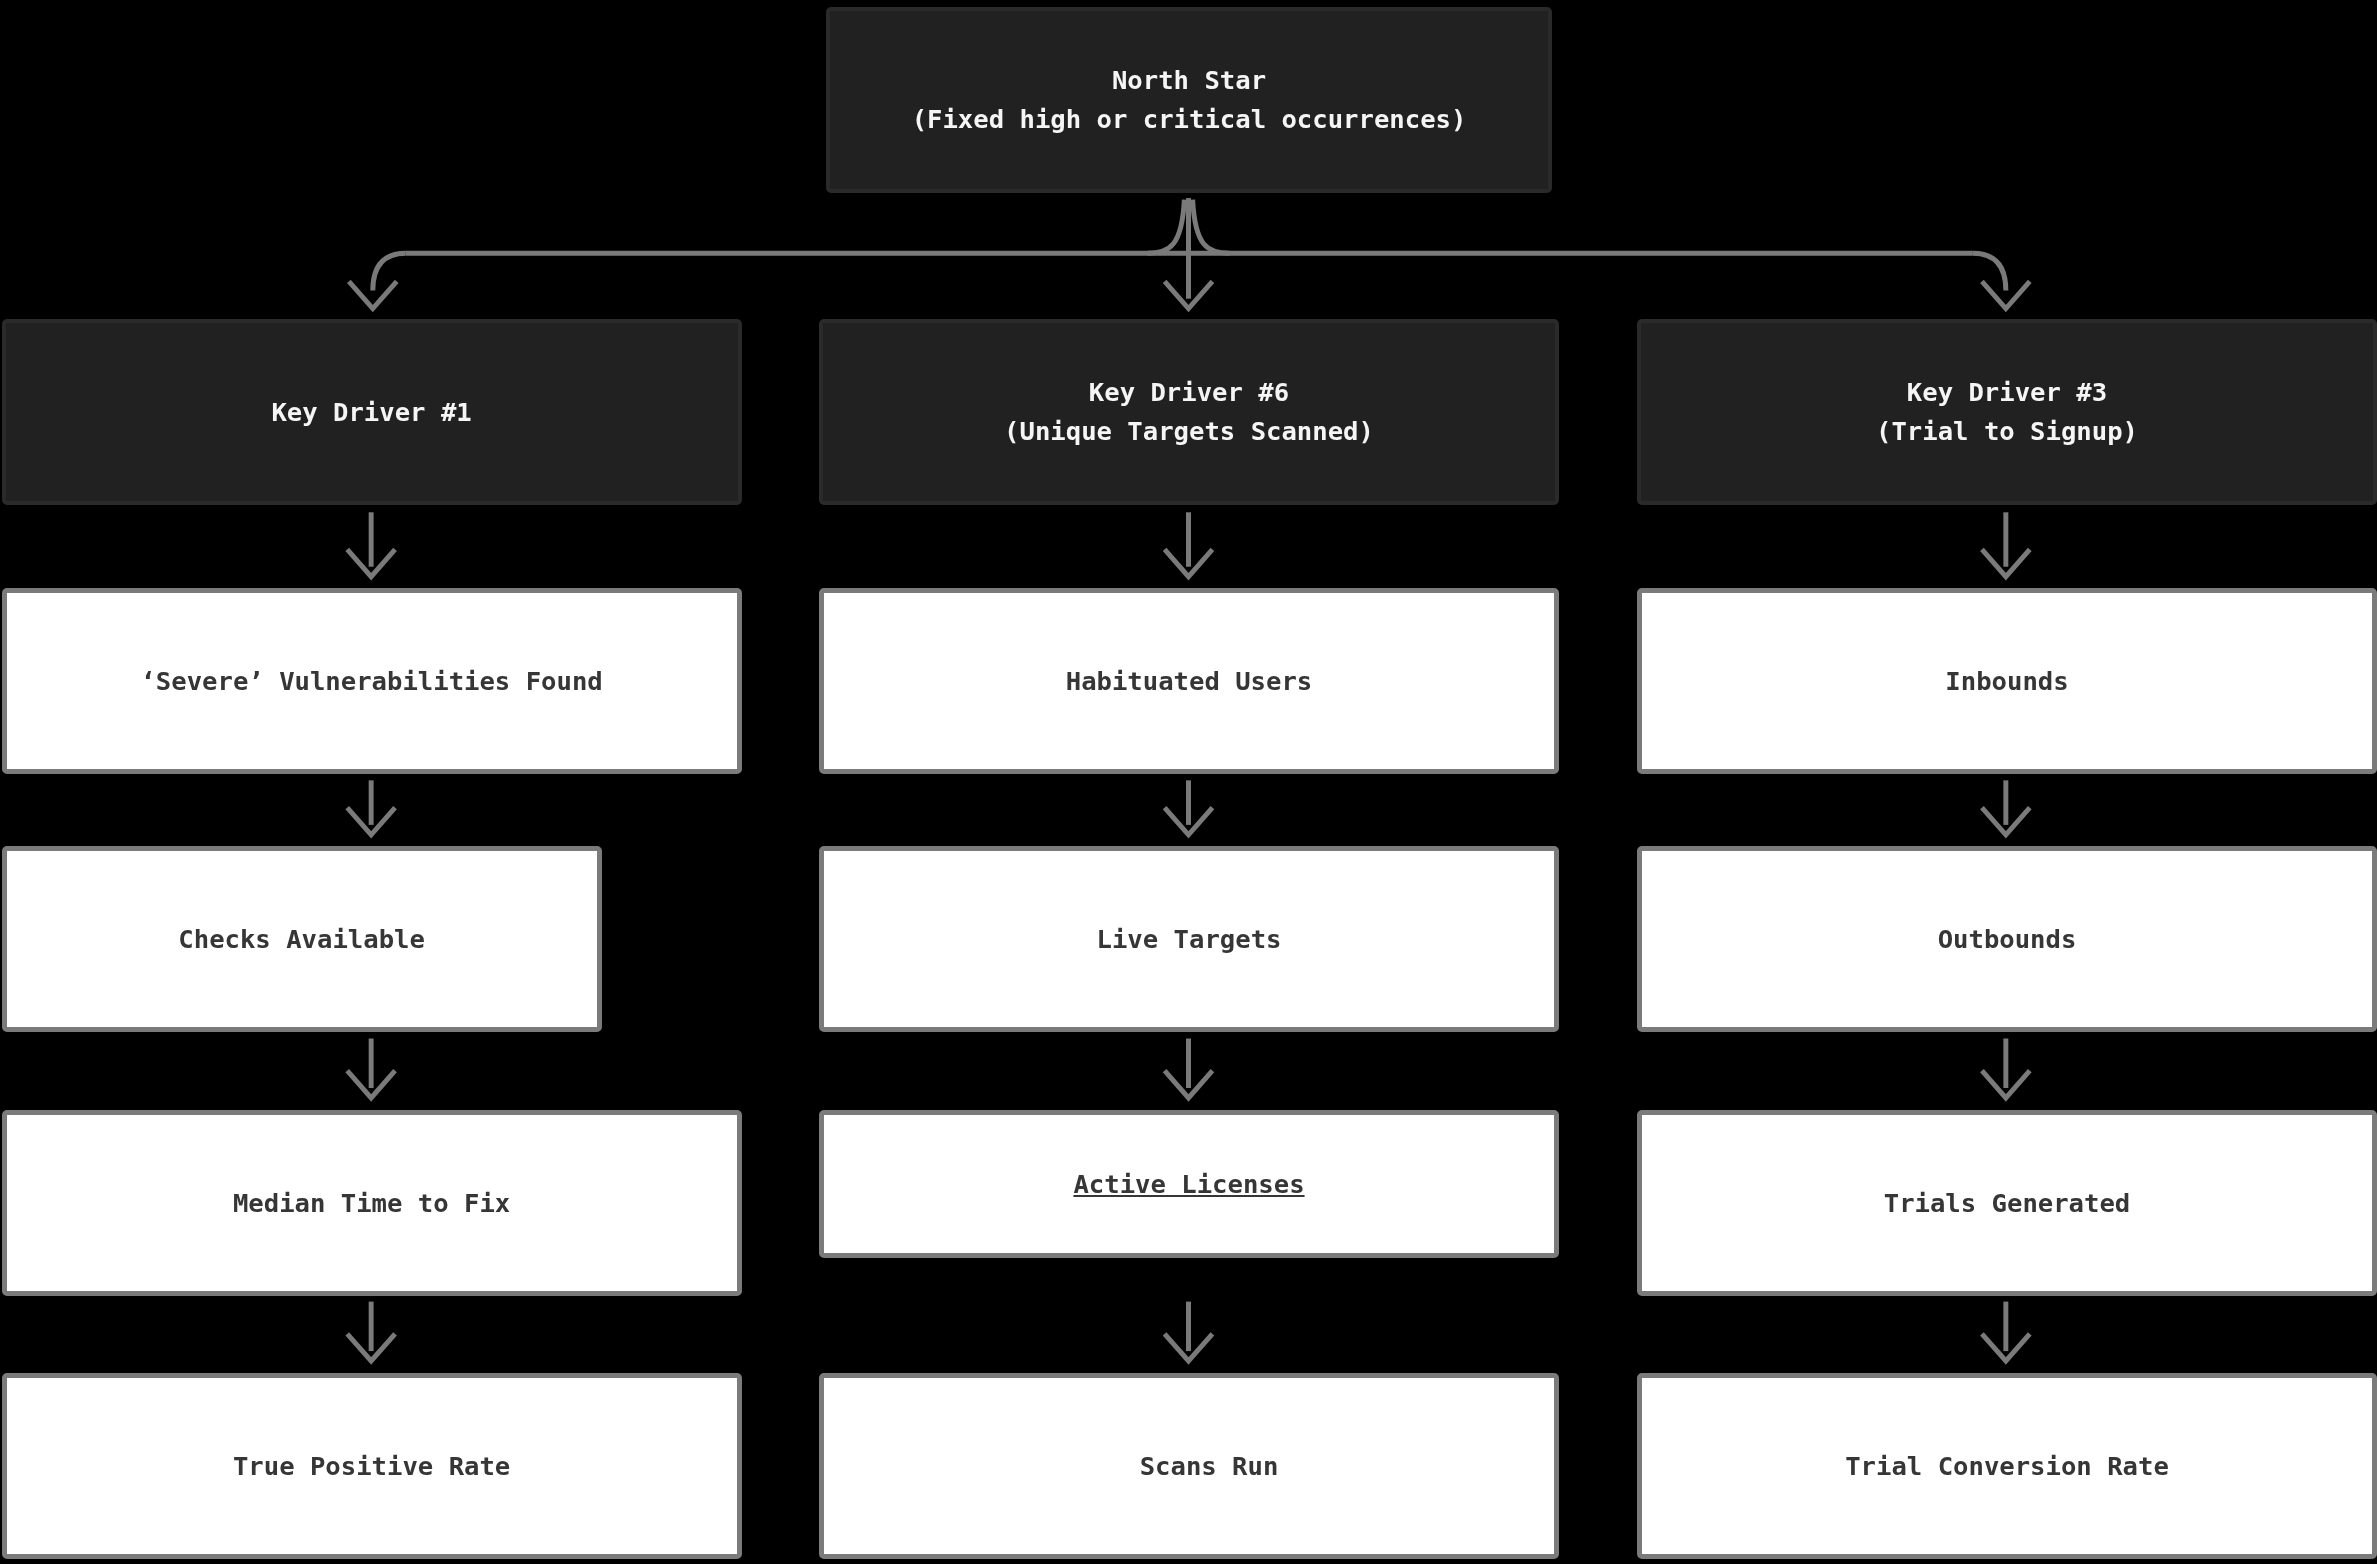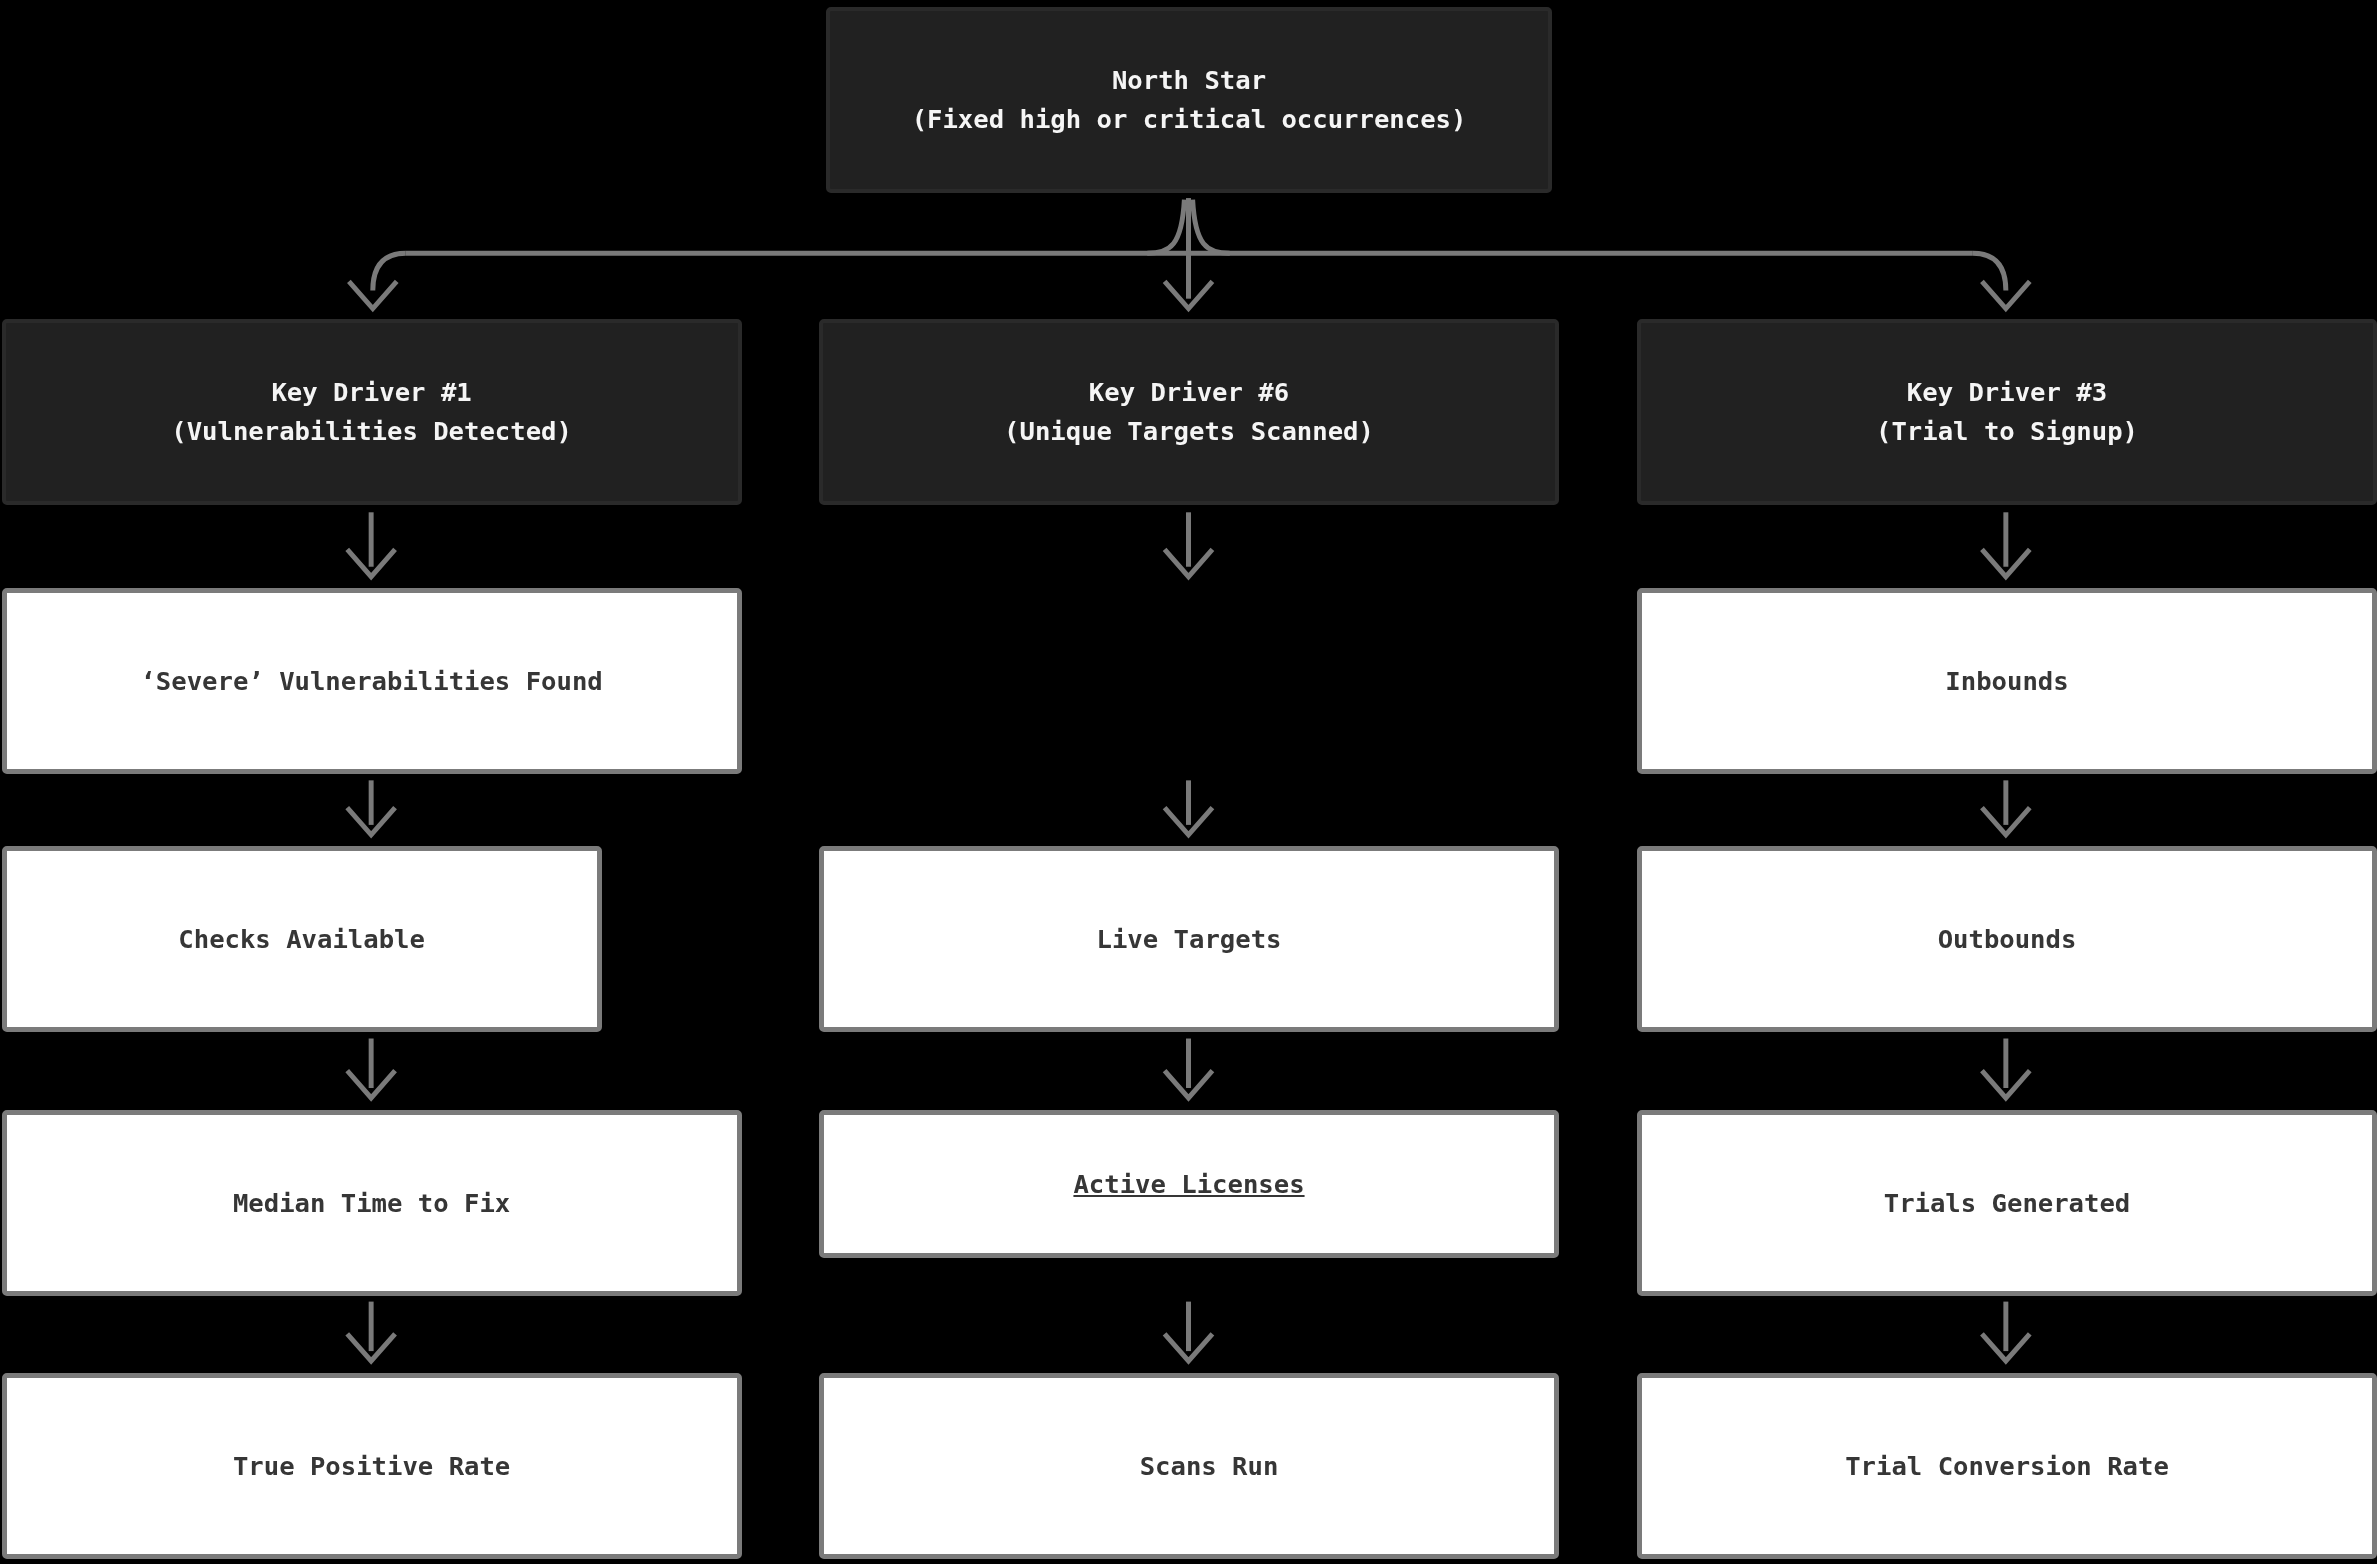--- a/index.html
+++ b/index.html
@@ -100,21 +100,20 @@
     <path class="connector" d="M2403 1617 L2432 1650 L2461 1617"></path>
   </svg>
 
   <div class="node dark" style="left:826px; top:6.6px; width:726px; height:186px;">
     <span class="line">North Star</span>
     <span class="line">(Fixed high or critical occurrences)</span>
   </div>
 
   <div class="node dark" style="left:1.6px; top:319px; width:740px; height:186px;">
     <span class="line">Key Driver #1</span>
-    <span class="line">(Vulnerabilities Detected)</span>
   </div>
   <div class="node dark" style="left:819px; top:319px; width:740px; height:186px;">
     <span class="line">Key Driver #6</span>
     <span class="line">(Unique Targets Scanned)</span>
   </div>
   <div class="node dark" style="left:1637px; top:319px; width:740px; height:186px;">
     <span class="line">Key Driver #3</span>
     <span class="line">(Trial to Signup)</span>
   </div>
 
@@ -124,20 +123,23 @@
   <div class="node light" style="left:1.6px; top:846px; width:600px; height:186px;">
     <span class="line">Checks Available</span>
   </div>
   <div class="node light" style="left:1.6px; top:1110px; width:740px; height:186px;">
     <span class="line">Median Time to Fix</span>
   </div>
   <div class="node light" style="left:1.6px; top:1373px; width:740px; height:186px;">
     <span class="line">True Positive Rate</span>
   </div>
 
+  <div class="node light" style="left:819px; top:588px; width:740px; height:186px;">
+    <span class="line">Habituated Users</span>
+  </div>
   <div class="node light" style="left:819px; top:846px; width:740px; height:186px;">
     <span class="line">Live Targets</span>
   </div>
   <div class="node light" style="left:819px; top:1110px; width:740px; height:148px;text-decoration:underline;">
     <span class="line">Active Licenses</span>
   </div>
   <div class="node light" style="left:819px; top:1373px; width:740px; height:186px;padding-left:40px;">
     <span class="line">Scans Run</span>
   </div>
 

